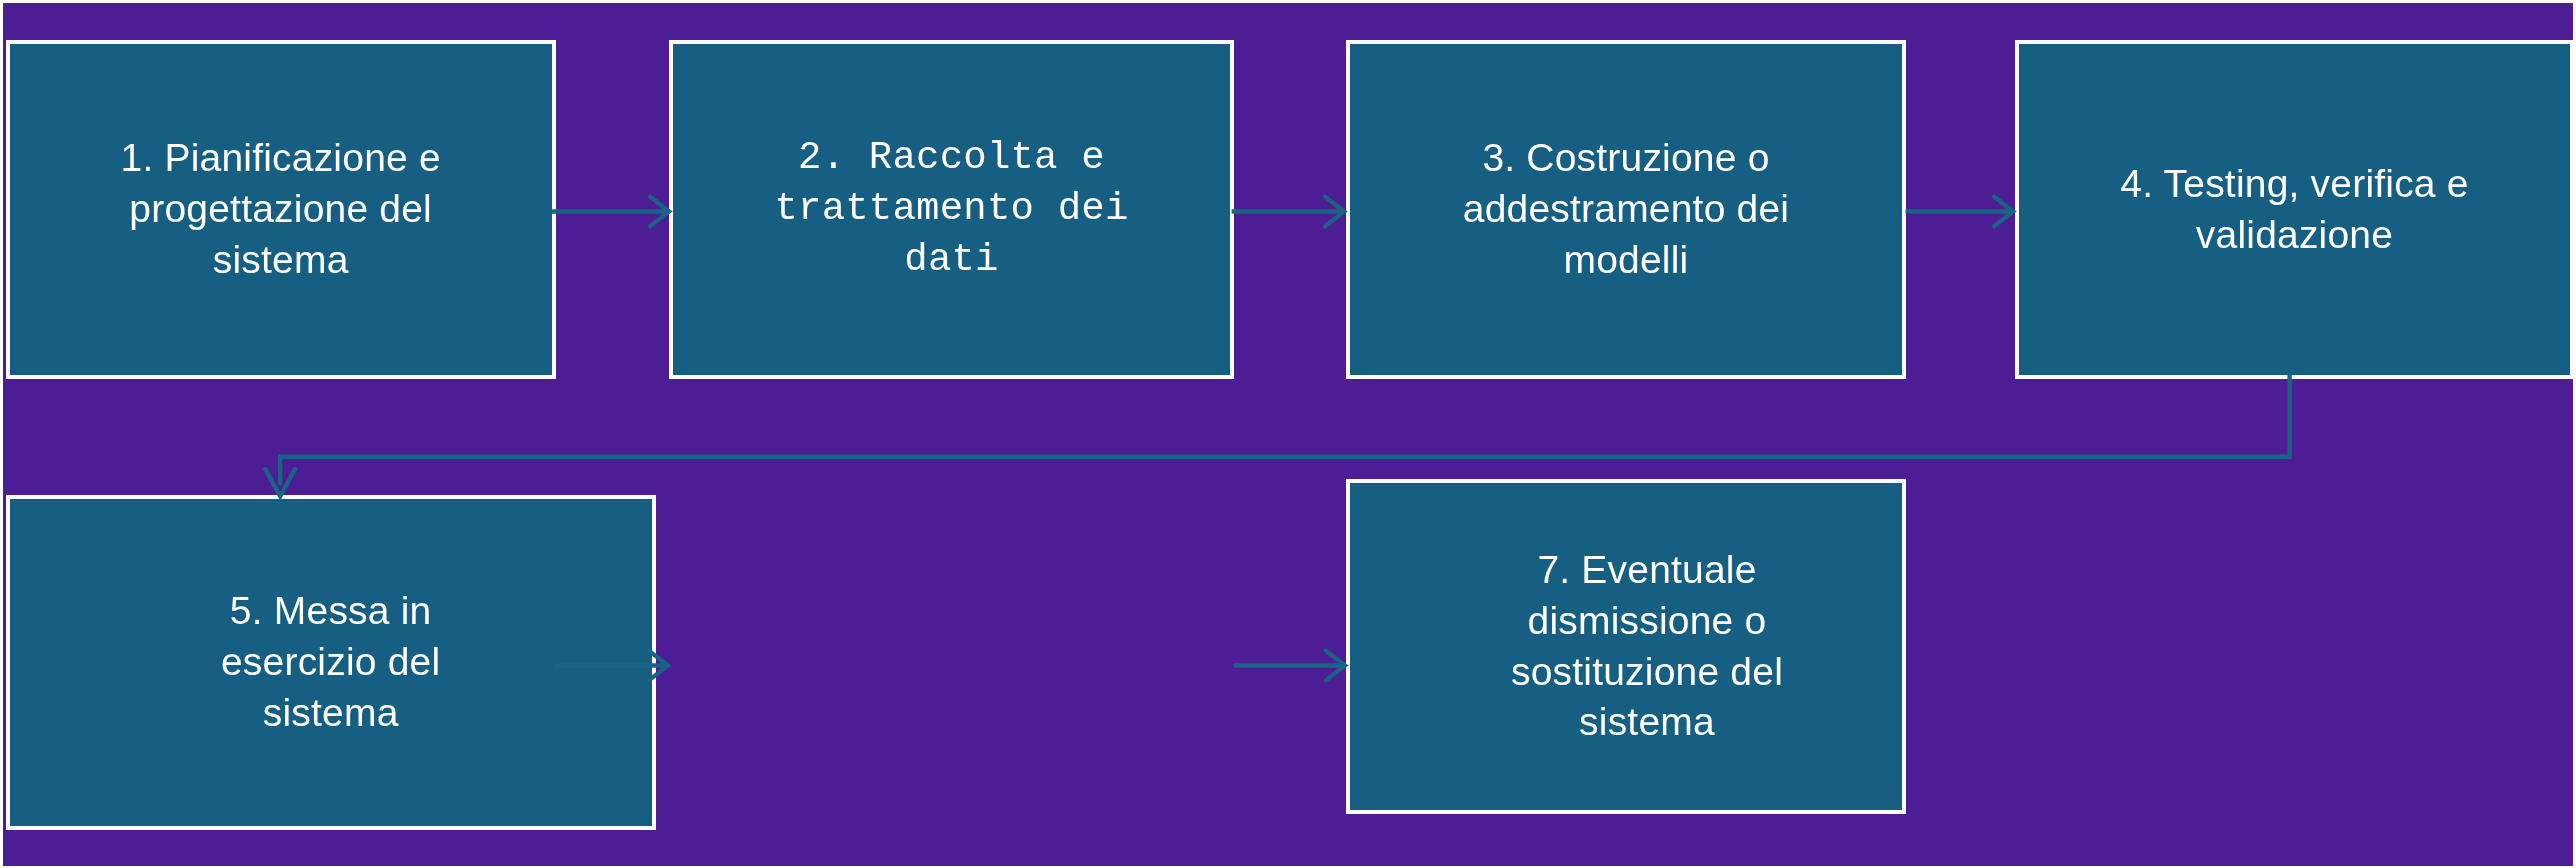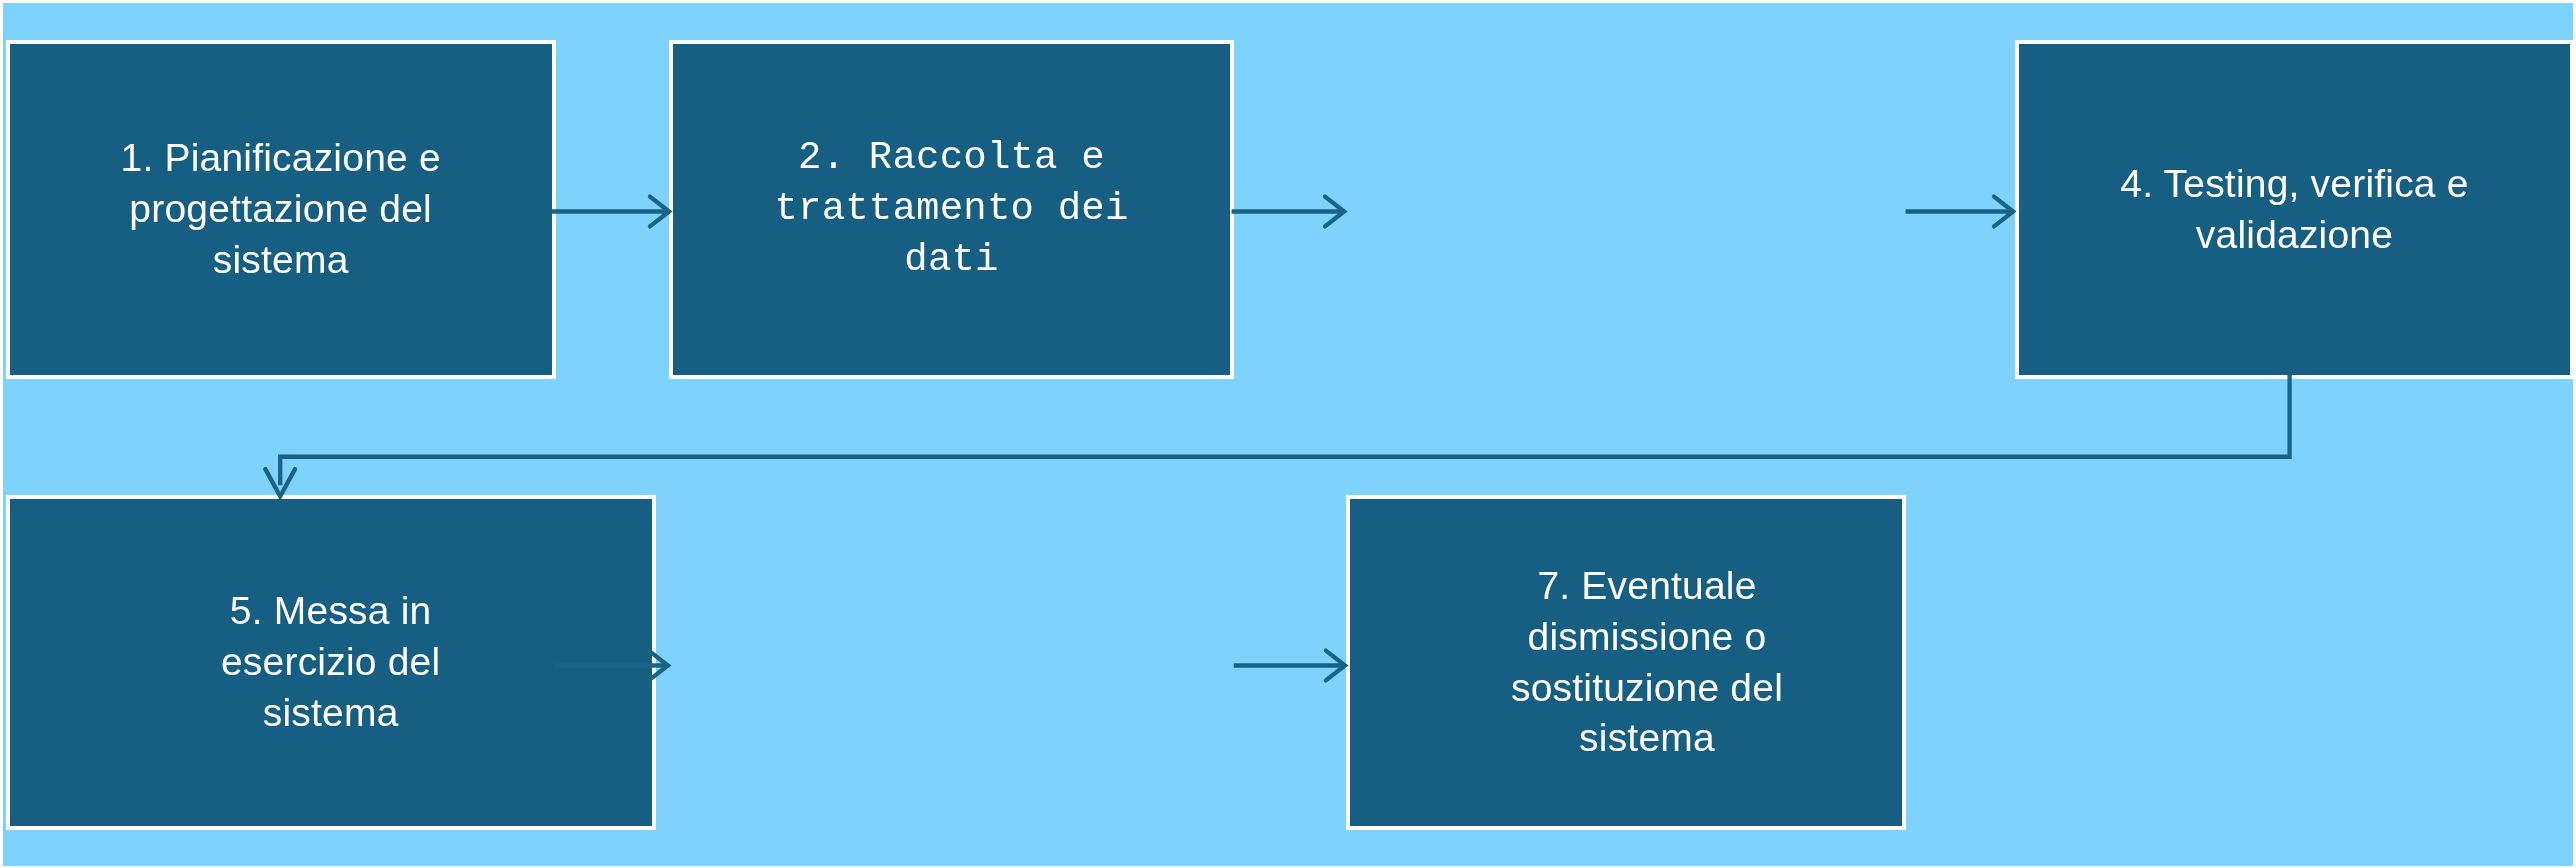--- a/index.html
+++ b/index.html
@@ -4,21 +4,21 @@
 <style>
   html, body {
     margin: 0;
     padding: 0;
     background: #ffffff;
   }
   #canvas {
     position: relative;
     width: 2576px;
     height: 869px;
-    background: #7dd3fc;
+    background: #4c1d95;
     box-sizing: border-box;
     border-top: 2.5px solid #ffffff;
     border-left: 2.5px solid #ffffff;
     border-right: 2.5px solid #ffffff;
     border-bottom: 2.5px solid #ffffff;
     overflow: hidden;
     font-family: "Liberation Sans", "DejaVu Sans", sans-serif;
   }
   .outline {
     position: absolute;
@@ -48,21 +48,21 @@
     white-space: pre-line;
   }
   
   #n1 { left: 3.7px;    top: 38px;  width: 550px; height: 339px; }
   #n2 { left: 667px; top: 38px;  width: 565px; height: 339px; font-family: Liberation Mono, monospace; }
   #n3 { left: 1344px; top: 38px;  width: 560px; height: 339px; }
   #n4 { left: 2013px; top: 38px;  width: 559px; height: 339px; }
   
   #n5 { left: 3.7px;    top: 493px; width: 650px; height: 335px; }
   #n6 { left: 667px; top: 493px; width: 565px; height: 335px; }
-  #n7 { left: 1344px; top: 493px; width: 560px; height: 335px; padding-left: 42px; }
+  #n7 { left: 1344px; top: 477px; width: 560px; height: 335px; padding-left: 42px; }
 
   .connector {
     position: absolute;
     overflow: visible;
   }
   #a1 { left: 547px;  top: 186px;  width: 124px; height: 47px; }
   #a2 { left: 1227px; top: 186px;  width: 119px; height: 47px; }
   #a3 { left: 1901px; top: 186px;  width: 114px; height: 47px; }
   #a4 { left: 550px;  top: 640px; width: 120px; height: 47px; }
   #a5 { left: 1229px; top: 640px; width: 118px; height: 47px; }
@@ -76,20 +76,25 @@
 
   <div class="node" id="n1">
     <span class="label">1. Pianificazione e
 progettazione del
 sistema</span>
   </div>
   <div class="node" id="n2">
     <span class="label">2. Raccolta e
 trattamento dei
 dati</span>
+  </div>
+  <div class="node" id="n3">
+    <span class="label">3. Costruzione o
+addestramento dei
+modelli</span>
   </div>
   <div class="node" id="n4">
     <span class="label">4. Testing, verifica e
 validazione</span>
   </div>
 
   <div class="node" id="n5">
     <span class="label">5. Messa in
 esercizio del
 sistema</span>

